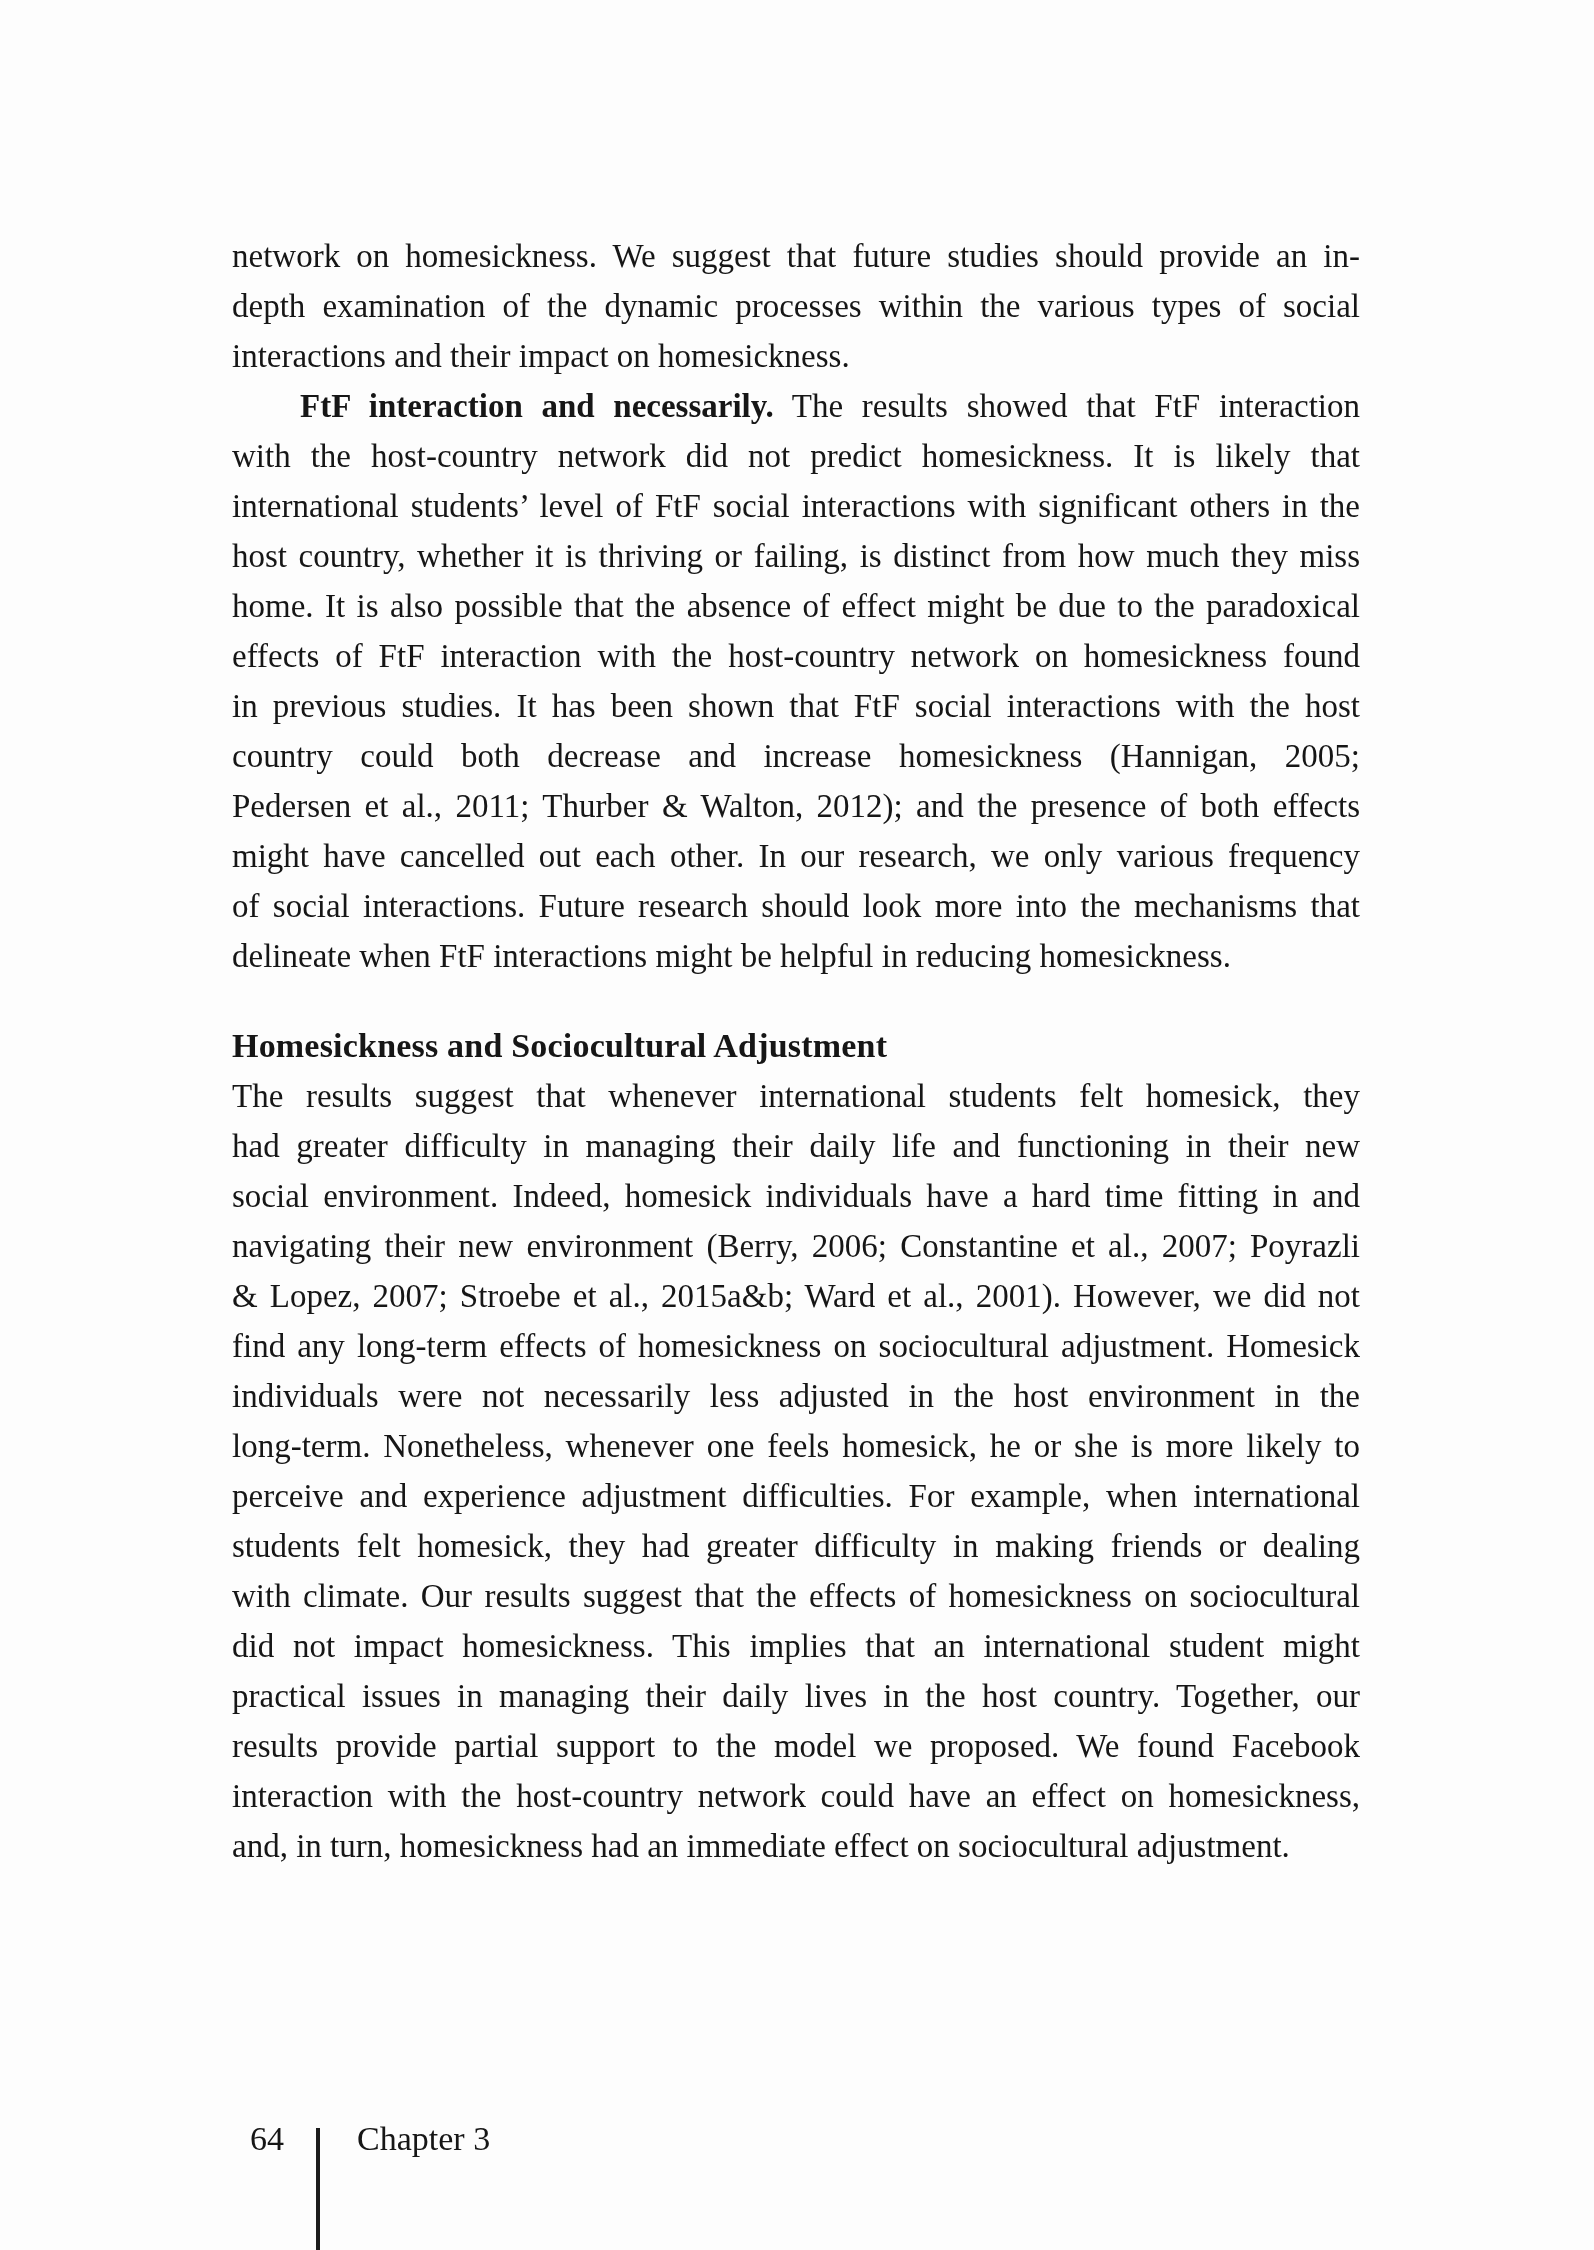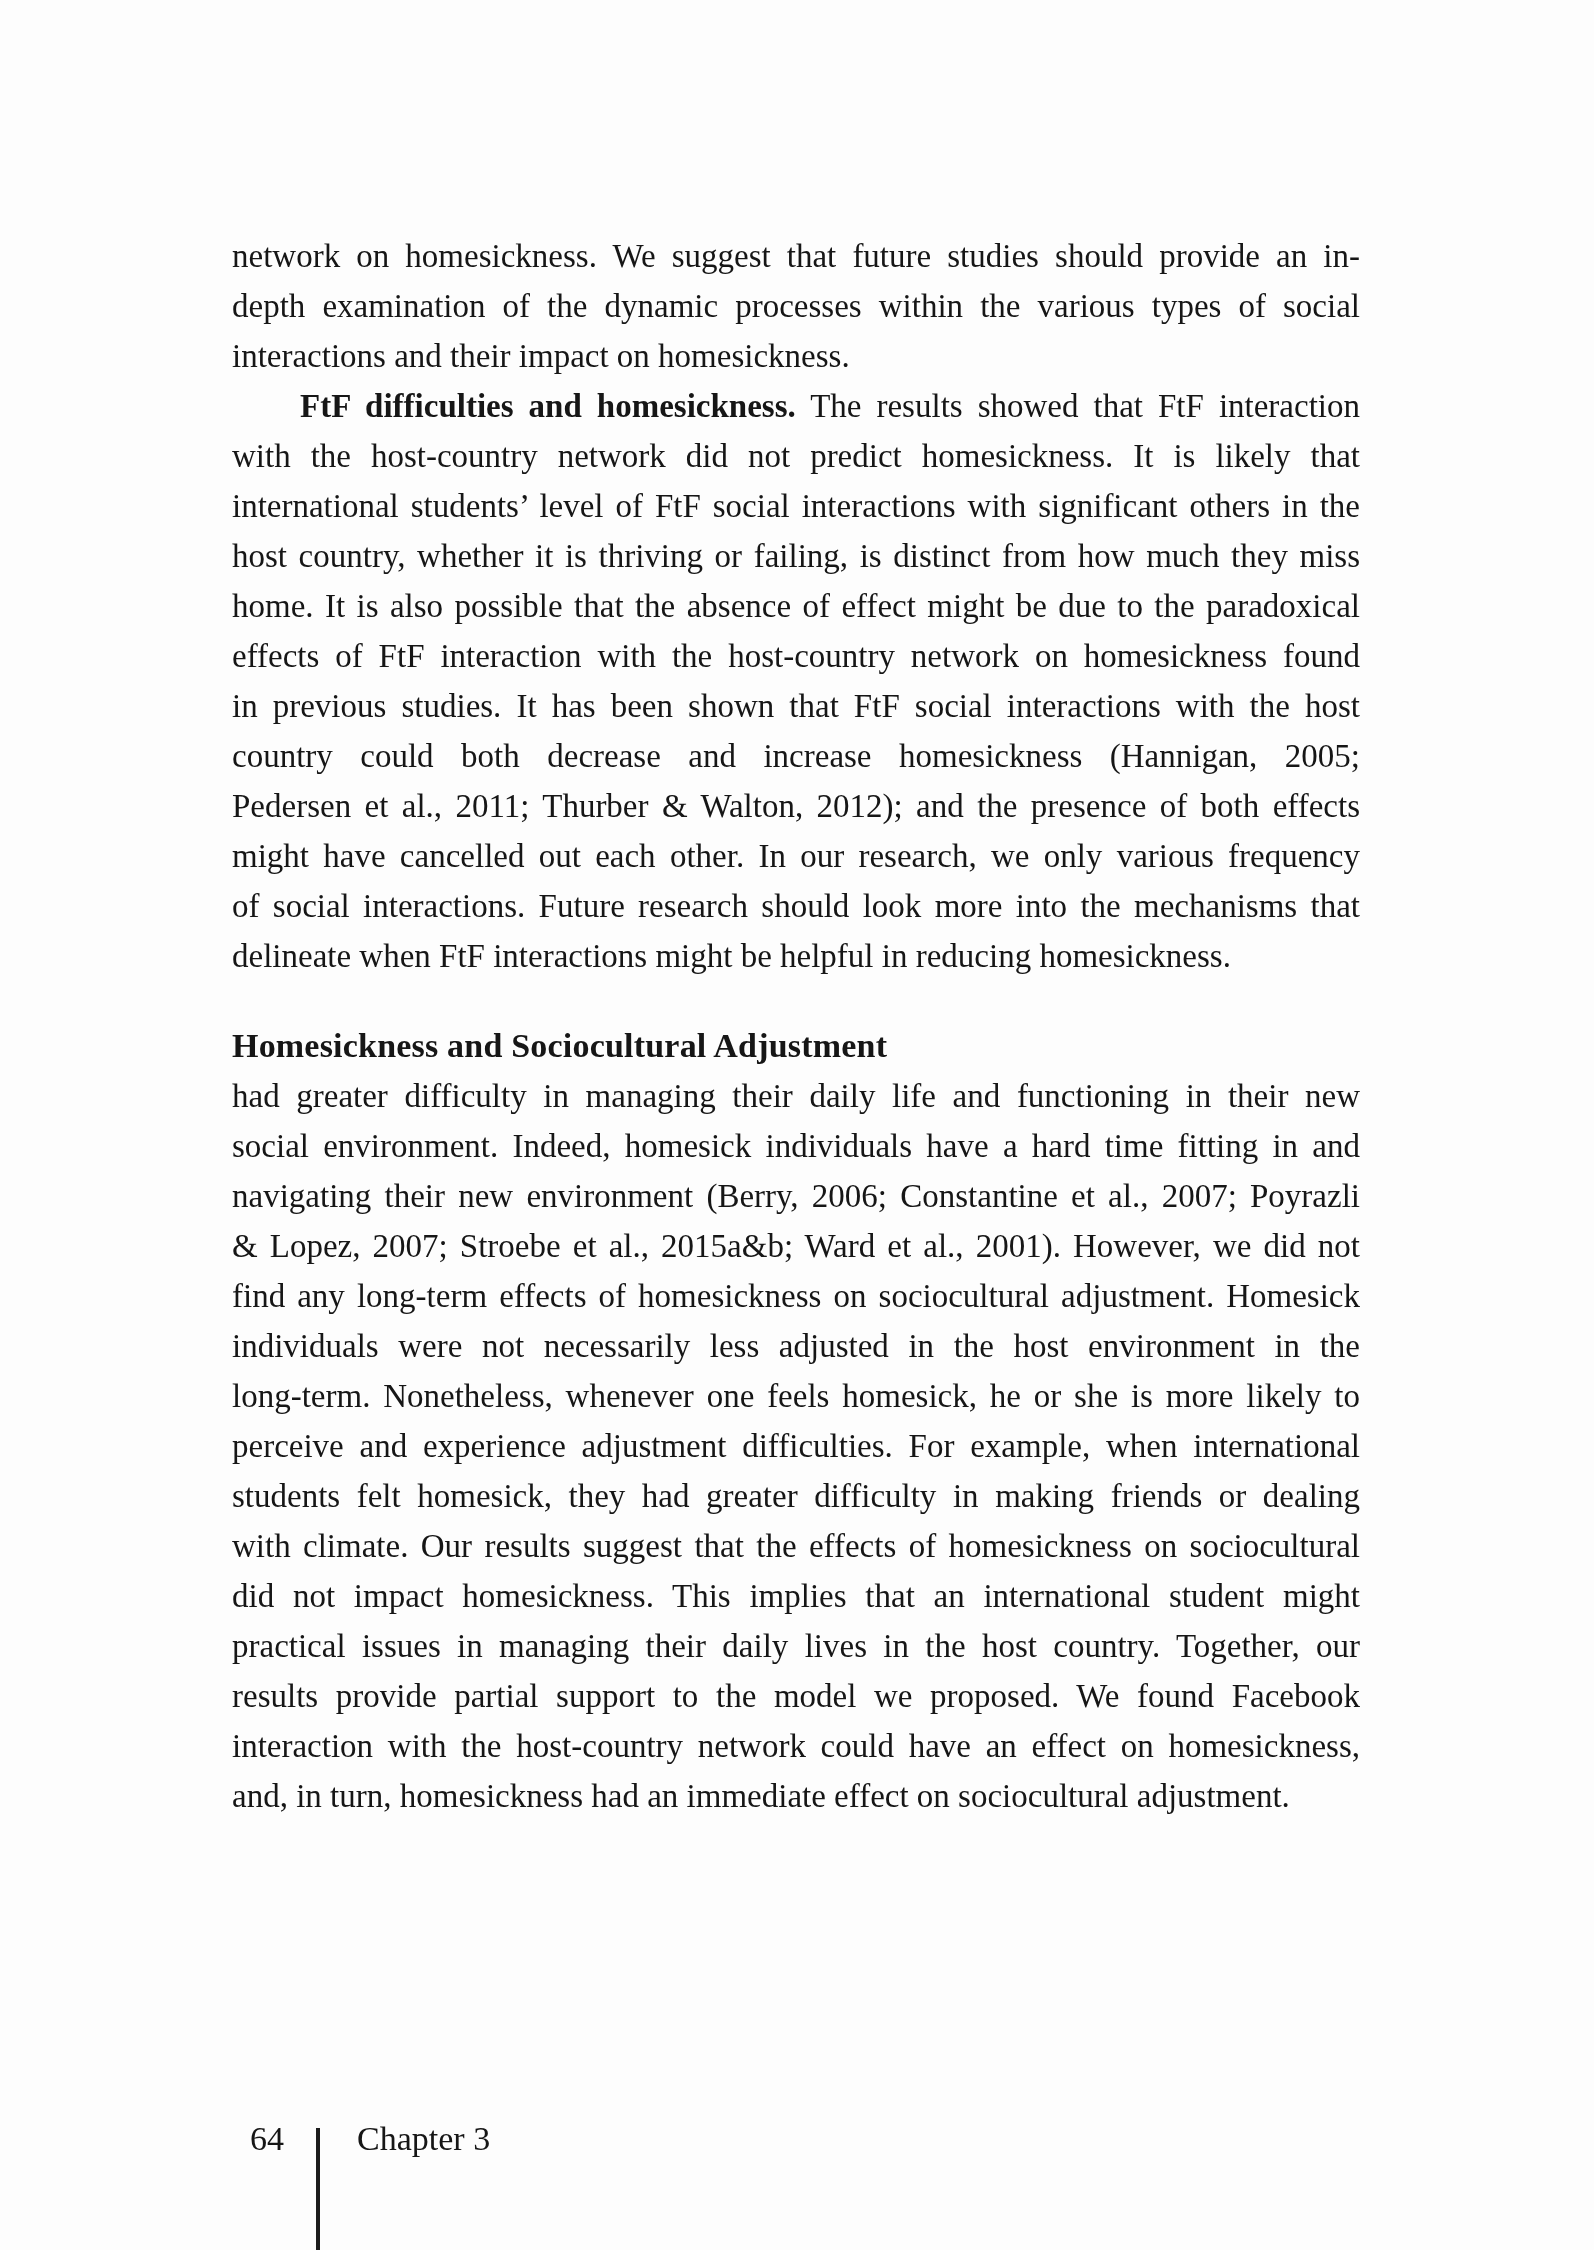--- a/index.html
+++ b/index.html
@@ -73,36 +73,37 @@
 <body>
 
 <div class="page" style="background: rgb(253, 253, 253);">
   <main class="text-block" style="color: rgb(22, 22, 22);">
       <div class="para">
         <div class="line">network on homesickness. We suggest that future studies should provide an in-</div>
         <div class="line">depth examination of the dynamic processes within the various types of social</div>
         <div class="line end">interactions and their impact on homesickness.</div>
       </div>
       <div class="para">
-        <div class="line" style="text-indent: 68px;"><b>FtF difficulties and homesickness.</b> The results showed that FtF interaction</div>
+        <div class="line" style="text-indent: 68px;"><b>FtF interaction and necessarily.</b> The results showed that FtF interaction</div>
         <div class="line">with the host-country network did not predict homesickness. It is likely that</div>
         <div class="line">international students’ level of FtF social interactions with significant others in the</div>
         <div class="line">host country, whether it is thriving or failing, is distinct from how much they miss</div>
         <div class="line">home. It is also possible that the absence of effect might be due to the paradoxical</div>
         <div class="line">effects of FtF interaction with the host-country network on homesickness found</div>
         <div class="line">in previous studies. It has been shown that FtF social interactions with the host</div>
         <div class="line">country could both decrease and increase homesickness (Hannigan, 2005;</div>
         <div class="line">Pedersen et al., 2011; Thurber &amp; Walton, 2012); and the presence of both effects</div>
         <div class="line">might have cancelled out each other. In our research, we only various frequency</div>
         <div class="line">of social interactions. Future research should look more into the mechanisms that</div>
         <div class="line end">delineate when FtF interactions might be helpful in reducing homesickness.</div>
       </div>
       <div class="spacer" style="height: 40px;"></div>
       <div class="heading">Homesickness and Sociocultural Adjustment</div>
       <div class="para">
+        <div class="line">The results suggest that whenever international students felt homesick, they</div>
         <div class="line">had greater difficulty in managing their daily life and functioning in their new</div>
         <div class="line">social environment. Indeed, homesick individuals have a hard time fitting in and</div>
         <div class="line">navigating their new environment (Berry, 2006; Constantine et al., 2007; Poyrazli</div>
         <div class="line">&amp; Lopez, 2007; Stroebe et al., 2015a&amp;b; Ward et al., 2001). However, we did not</div>
         <div class="line">find any long-term effects of homesickness on sociocultural adjustment. Homesick</div>
         <div class="line">individuals were not necessarily less adjusted in the host environment in the</div>
         <div class="line">long-term. Nonetheless, whenever one feels homesick, he or she is more likely to</div>
         <div class="line">perceive and experience adjustment difficulties. For example, when international</div>
         <div class="line">students felt homesick, they had greater difficulty in making friends or dealing</div>
         <div class="line">with climate. Our results suggest that the effects of homesickness on sociocultural</div>

